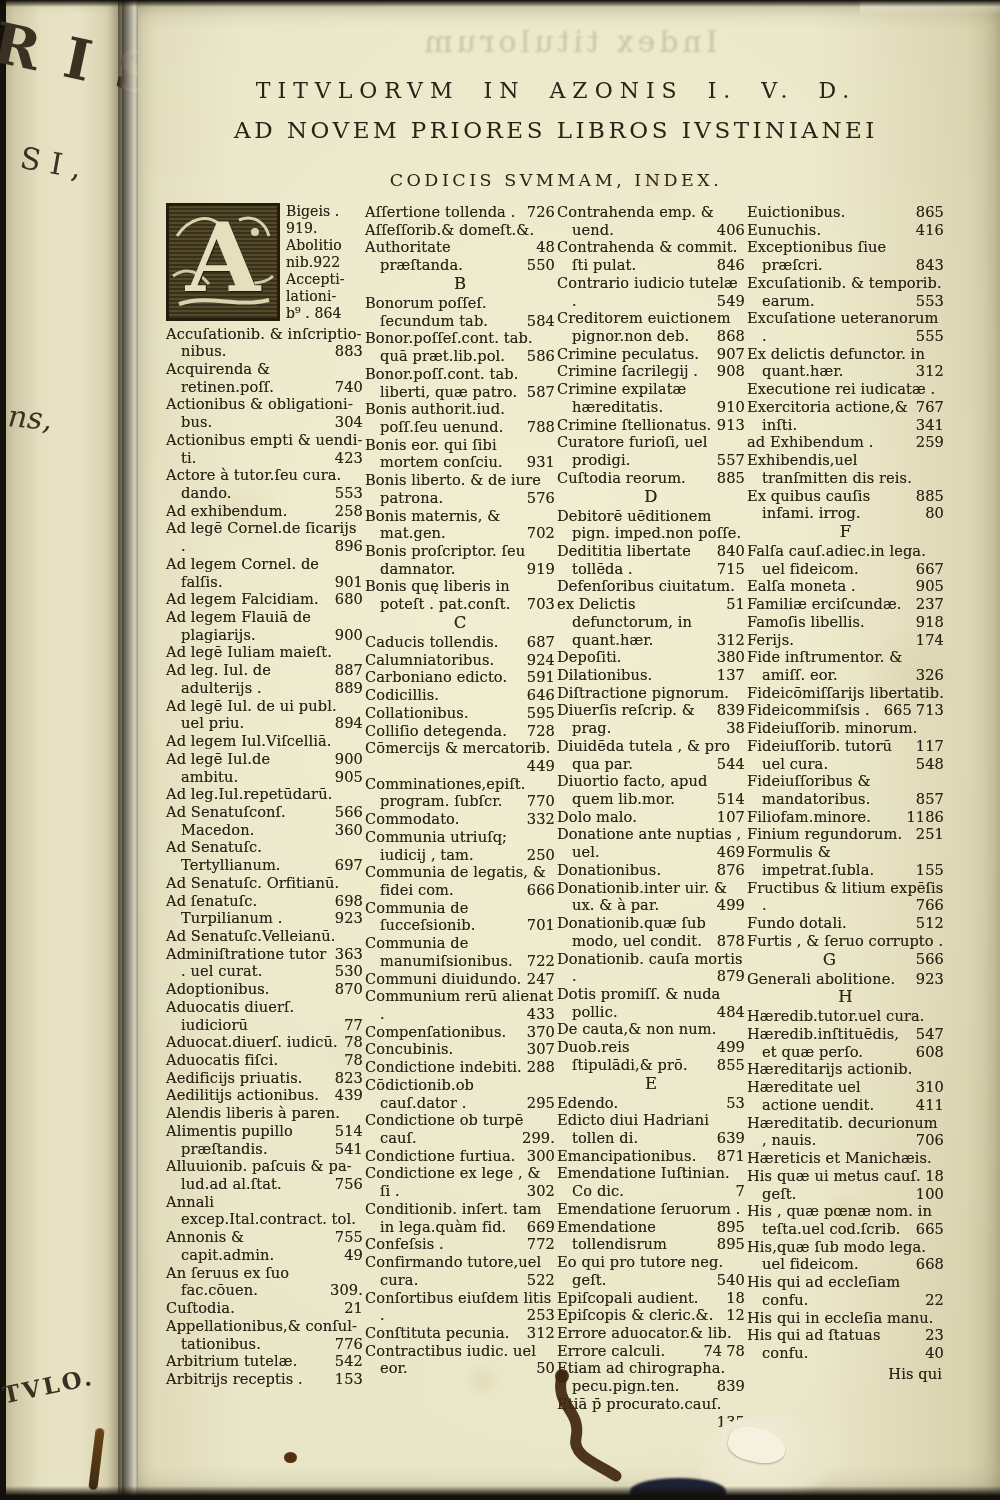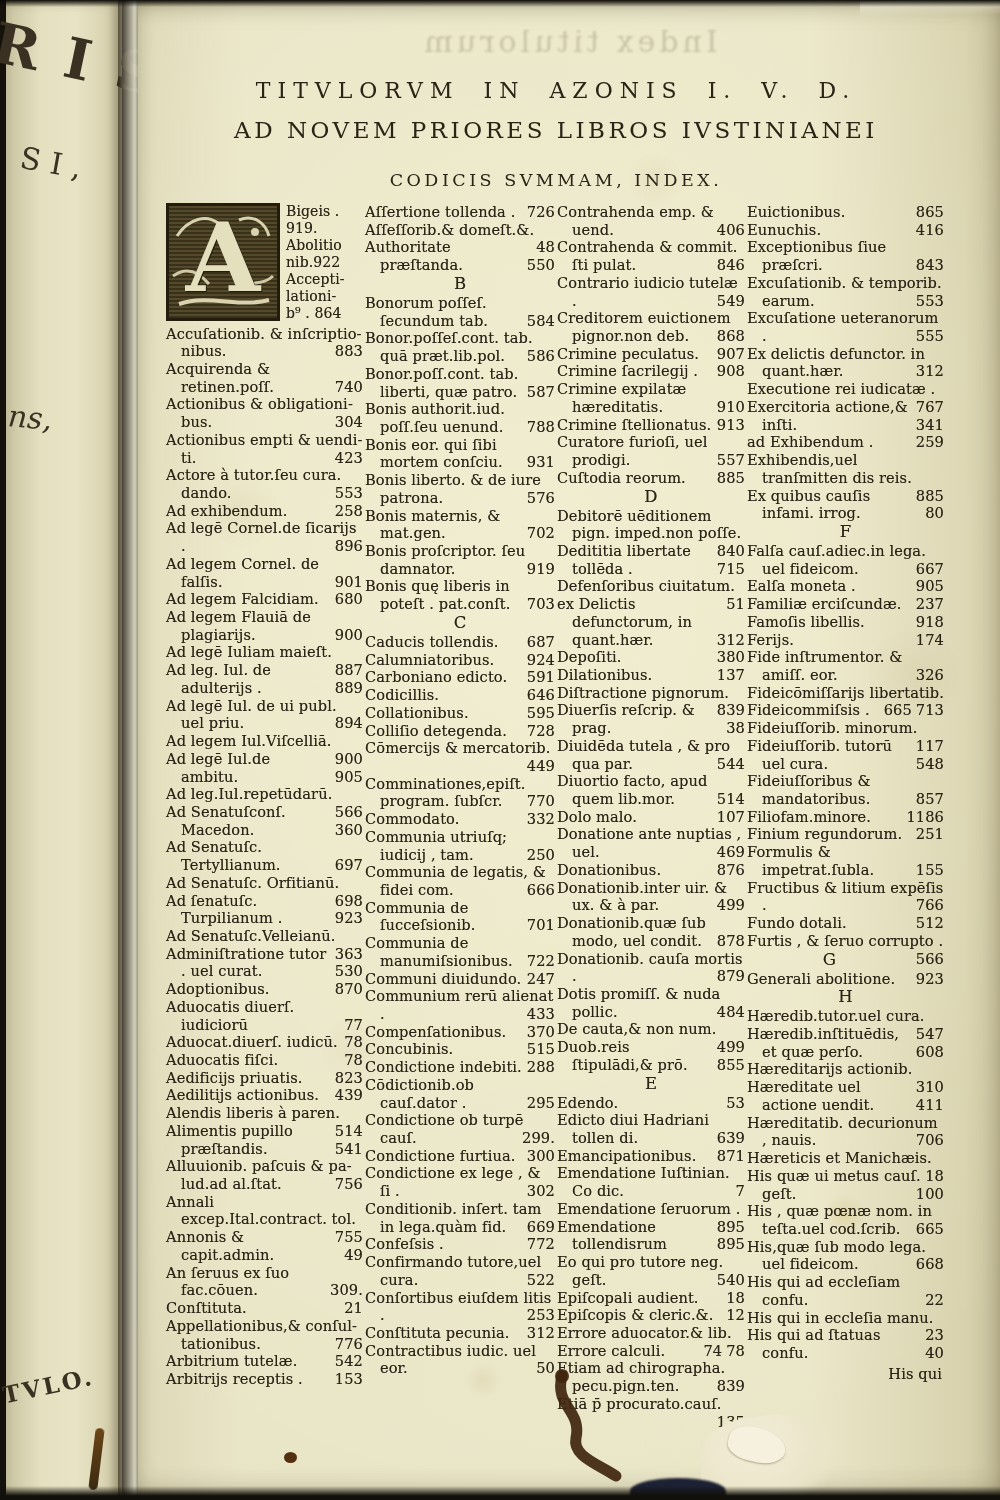--- a/index.html
+++ b/index.html
@@ -172,21 +172,21 @@
           <div class="entry"><span>Aduocat.diuerſ. iudicū. </span><span class="num">78</span></div>
           <div class="entry"><span>Aduocatis fiſci. </span><span class="num">78</span></div>
           <div class="entry"><span>Aedificijs priuatis. </span><span class="num">823</span></div>
           <div class="entry"><span>Aedilitijs actionibus. </span><span class="num">439</span></div>
           <div class="entry"><span>Alendis liberis à paren. </span><span class="num">514</span></div>
           <div class="entry"><span>Alimentis pupillo præſtan­dis. </span><span class="num">541</span></div>
           <div class="entry"><span>Alluuionib. paſcuis &amp; pa­lud.ad al.ſtat. </span><span class="num">756</span></div>
           <div class="entry"><span>Annali excep.Ital.contract. tol. </span><span class="num">755</span></div>
           <div class="entry"><span>Annonis &amp; capit.admin. </span><span class="num">49</span></div>
           <div class="entry"><span>An ſeruus ex ſuo fac.cōuen. </span><span class="num">309.</span></div>
-          <div class="entry"><span>Conſtituta. </span><span class="num">21</span></div>
+          <div class="entry"><span>Cuſtodia. </span><span class="num">21</span></div>
           <div class="entry"><span>Appellationibus,&amp; conſul­tationibus. </span><span class="num">776</span></div>
           <div class="entry"><span>Arbitrium tutelæ. </span><span class="num">542</span></div>
           <div class="entry"><span>Arbitrijs receptis . </span><span class="num">153</span></div>
         </div>
       <div class="index-col">
           <div class="entry"><span>Aſſertione tollenda . </span><span class="num">726</span></div>
           <div class="entry"><span>Aſſeſſorib.&amp; domeſt.&amp;. </span><span class="num">48</span></div>
           <div class="entry"><span>Authoritate præſtanda. </span><span class="num">550</span></div>
           <div class="sec-head">B</div>
           <div class="entry"><span>Bonorum poſſeſ. ſecundum tab. </span><span class="num">584</span></div>
@@ -208,21 +208,21 @@
           <div class="entry"><span>Cōmercijs &amp; mercatorib. </span><span class="num">449</span></div>
           <div class="entry"><span>Comminationes,epiſt. pro­gram. ſubſcr. </span><span class="num">770</span></div>
           <div class="entry"><span>Commodato. </span><span class="num">332</span></div>
           <div class="entry"><span>Communia utriuſq; iudicij , tam. </span><span class="num">250</span></div>
           <div class="entry"><span>Communia de legatis, &amp; fi­dei com. </span><span class="num">666</span></div>
           <div class="entry"><span>Communia de ſucceſsionib. </span><span class="num">701</span></div>
           <div class="entry"><span>Communia de manumiſsio­nibus. </span><span class="num">722</span></div>
           <div class="entry"><span>Communi diuidundo. </span><span class="num">247</span></div>
           <div class="entry"><span>Communium rerū alienat . </span><span class="num">433</span></div>
           <div class="entry"><span>Compenſationibus. </span><span class="num">370</span></div>
-          <div class="entry"><span>Concubinis. </span><span class="num">515</span></div>
+          <div class="entry"><span>Concubinis. </span><span class="num">307</span></div>
           <div class="entry"><span>Condictione indebiti. </span><span class="num">288</span></div>
           <div class="entry"><span>Cōdictionib.ob cauſ.dator . </span><span class="num">295</span></div>
           <div class="entry"><span>Condictione ob turpē cauſ. </span><span class="num">299.</span></div>
           <div class="entry"><span>Condictione furtiua. </span><span class="num">300</span></div>
           <div class="entry"><span>Condictione ex lege , &amp; ſi . </span><span class="num">302</span></div>
           <div class="entry"><span>Conditionib. inſert. tam in lega.quàm fid. </span><span class="num">669</span></div>
           <div class="entry"><span>Confeſsis . </span><span class="num">772</span></div>
           <div class="entry"><span>Confirmando tutore,uel cu­ra. </span><span class="num">522</span></div>
           <div class="entry"><span>Conſortibus eiuſdem litis . </span><span class="num">253</span></div>
           <div class="entry"><span>Conſtituta pecunia. </span><span class="num">312</span></div>

